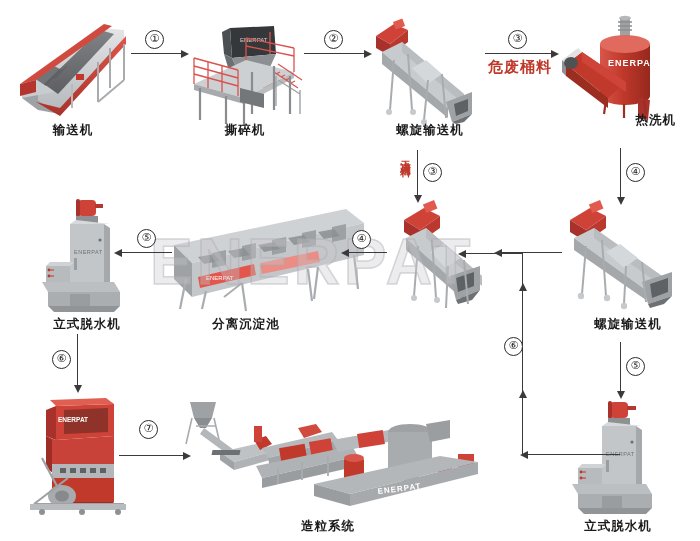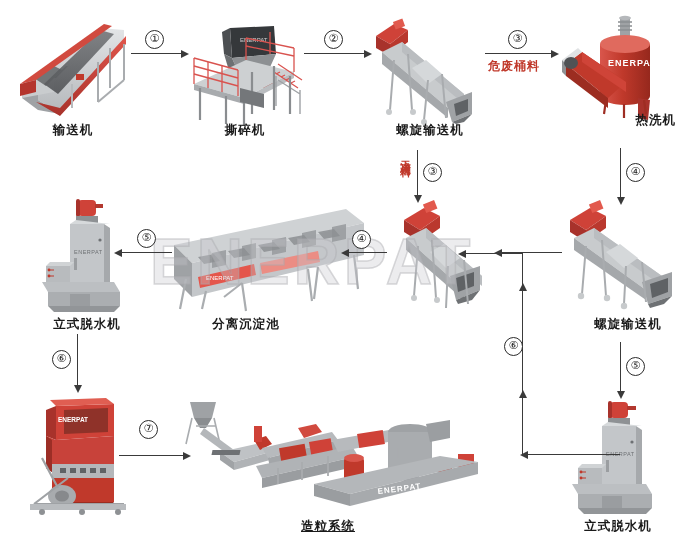--- a/index.html
+++ b/index.html
@@ -63,21 +63,21 @@
     line-height:15px;
     text-align:center;
     color:#1a1a1a;
     background:#fff;
     z-index:6;
     font-family:"DejaVu Sans",sans-serif;
   }
   .flow-note{
     position:absolute;
     color:#c0392b;
-    font-size:12px;
+    font-size:15px;
     font-weight:bold;
     letter-spacing:1px;
     white-space:nowrap;
     z-index:6;
   }
   .flow-note.vertical{
     writing-mode:vertical-rl;
     letter-spacing:2px;
     font-size:10.5px;
   }
@@ -439,21 +439,21 @@
       <polygon points="132,88 258,60 296,66 168,98" fill="#b4b7ba"></polygon>
       <polygon points="132,88 132,100 168,110 168,98" fill="#9a9da0"></polygon>
       <polygon points="168,98 168,110 296,78 296,66" fill="#a7aaad"></polygon>
       <text x="196" y="98" font-size="8" fill="#ffffff" font-weight="bold" letter-spacing="1" font-family="Liberation Sans, sans-serif" transform="rotate(-7 196 98)">ENERPAT</text>
 
       <g stroke="#a9acaf" stroke-width="1.8" fill="none">
         <path d="M96,72 L96,88 M120,66 L120,84 M146,60 L146,80 M216,52 L216,62"></path>
       </g>
     </svg>
   </div>
-  <div class="caption" style="left:268px;top:518px;width:120px;text-decoration:underline;">造粒系统</div>
+  <div class="caption" style="left:268px;top:518px;width:120px;">造粒系统</div>
 
   <div class="machine" style="left:566px;top:396px;">
     <svg width="100" height="122" viewBox="0 0 100 122">
       <rect x="44" y="6" width="18" height="16" rx="4" fill="#cf4238"></rect>
       <rect x="42" y="5" width="4" height="18" rx="2" fill="#a8322b"></rect>
       <rect x="61" y="10" width="9" height="4" fill="#b3382f"></rect>
       <rect x="42" y="22" width="22" height="10" fill="#8e9194"></rect>
       <rect x="36" y="30" width="34" height="70" fill="#c3c6c9"></rect>
       <polygon points="70,30 76,34 76,102 70,100" fill="#a6a9ac"></polygon>
       <polygon points="36,30 42,26 76,30 70,30" fill="#d6d9db"></polygon>

